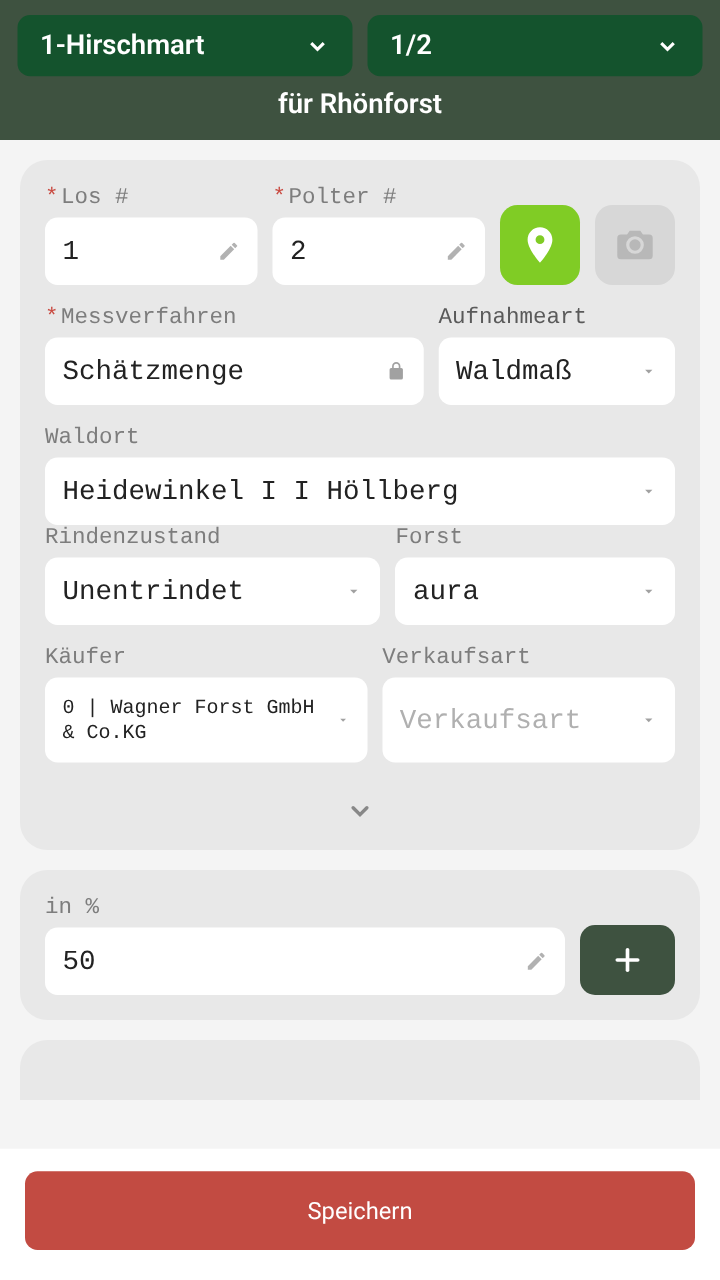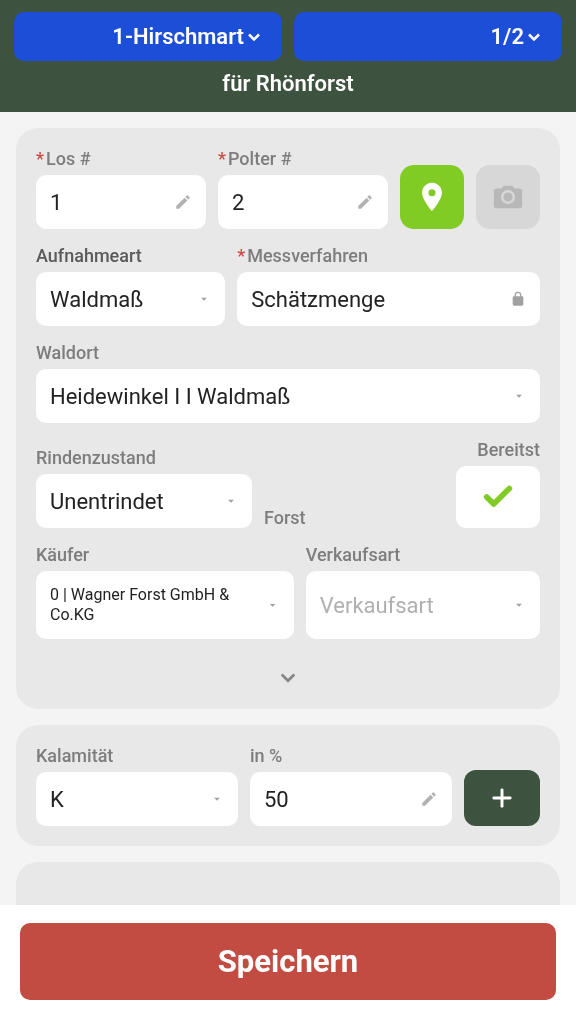--- a/index.html
+++ b/index.html
@@ -16,26 +16,26 @@
     padding: 12px 14px 14px 14px;
     color: #fff;
   }
   .header-selects {
     display: flex;
     gap: 12px;
     margin-bottom: 10px;
   }
   .hsel {
     flex: 1;
-    background: #1d4ed8;
+    background: #14532d;
     border-radius: 10px;
     padding: 12px 18px;
     display: flex;
     align-items: center;
-    justify-content: flex-end;
+    justify-content: space-between;
     font-size: 22px;
     font-weight: 600;
     cursor: pointer;
   }
   .chev { width: 20px; height: 20px; }
   .subhead {
     font-size: 22px;
     font-weight: 600;
     padding: 0 6px 2px 6px;
     text-align: center;
@@ -43,20 +43,21 @@
   .content {
     padding: 16px;
     height: calc(100% - 194px);
     overflow: hidden;
   }
   .card {
     background: #e8e8e8;
     border-radius: 22px;
     padding: 20px;
     margin-bottom: 16px;
+    font-family: Liberation Mono, monospace;
   }
   .row {
     display: flex;
     gap: 12px;
     align-items: flex-end;
     margin-bottom: 16px;
   }
   .fld { display: flex; flex-direction: column; gap: 6px; }
   .lbl {
     font-size: 18px;
@@ -108,22 +109,22 @@
     bottom: 0; left: 0; right: 0;
     background: #fff;
     padding: 18px 20px 24px 20px;
   }
   .savebtn {
     background: #c24b42;
     color: #fff;
     border-radius: 10px;
     padding: 20px;
     text-align: center;
-    font-size: 31px;
-    font-weight: 700;
+    font-size: 19px;
+    font-weight: 400;
     cursor: pointer;
   }
   svg { display: block; }
 </style>
 </head>
 <body>
 
 <div class="header">
   <div class="header-selects">
     <div class="hsel">
@@ -171,68 +172,66 @@
           </svg>
       </div>
       <div class="sqbtn cam">
         <svg width="34" height="34" viewBox="0 0 24 24" fill="#b8b8b8">
             <path d="M12 15.2a3.2 3.2 0 1 0 0-6.4 3.2 3.2 0 0 0 0 6.4zM9 4l-1.5 2H4a2 2 0 0 0-2 2v10a2 2 0 0 0 2 2h16a2 2 0 0 0 2-2V8a2 2 0 0 0-2-2h-3.5L15 4H9zm3 13a5 5 0 1 1 0-10 5 5 0 0 1 0 10z"></path>
           </svg>
       </div>
     </div>
 
     <div class="row">
-      <div class="fld" style="flex:1">
-        <div class="lbl" style="color:#5a5a5a">Aufnahmeart</div>
-        <div class="input">
-          <span>Waldmaß</span>
-          <svg class="caret" viewBox="0 0 24 24" fill="#555">
-              <path d="M7 10l5 5 5-5z"></path>
-            </svg>
-        </div>
-      </div>
       <div class="fld" style="flex:1.6">
         <div class="lbl req">Messverfahren</div>
         <div class="input">
           <span>Schätzmenge</span>
           <svg class="lock" viewBox="0 0 24 24" fill="#555">
               <path d="M18 8h-1V6a5 5 0 0 0-10 0v2H6a2 2 0 0 0-2 2v10a2 2 0 0 0 2 2h12a2 2 0 0 0 2-2V10a2 2 0 0 0-2-2zM9 6a3 3 0 1 1 6 0v2H9V6z"></path>
             </svg>
         </div>
       </div>
-    </div>
-
-    <div class="fld" style="margin-bottom:16px">
+      <div class="fld" style="flex:1">
+        <div class="lbl" style="color:#5a5a5a">Aufnahmeart</div>
+        <div class="input">
+          <span>Waldmaß</span>
+          <svg class="caret" viewBox="0 0 24 24" fill="#555">
+              <path d="M7 10l5 5 5-5z"></path>
+            </svg>
+        </div>
+      </div>
+    </div>
+
+    <div class="fld" style="">
       <div class="lbl">Waldort</div>
       <div class="input">
-        <span>Heidewinkel I I Waldmaß</span>
+        <span>Heidewinkel I I Höllberg</span>
         <svg class="caret" viewBox="0 0 24 24" fill="#555">
             <path d="M7 10l5 5 5-5z"></path>
           </svg>
       </div>
     </div>
 
     <div class="row">
       <div class="fld" style="flex:1.2">
         <div class="lbl">Rindenzustand</div>
         <div class="input">
           <span>Unentrindet</span>
           <svg class="caret" viewBox="0 0 24 24" fill="#555">
               <path d="M7 10l5 5 5-5z"></path>
             </svg>
         </div>
       </div>
       <div class="fld" style="flex:1">
         <div class="lbl">Forst</div>
-      </div>
-      <div class="fld" style="width:84px">
-        <div class="lbl" style="text-align:right">Bereitst</div>
-        <div class="input check" style="justify-content:center">
-          <svg width="34" height="34" viewBox="0 0 24 24" fill="none" stroke="#80cc25" stroke-width="4" stroke-linecap="round" stroke-linejoin="round">
-              <polyline points="20 6 9 17 4 12"></polyline>
+        <div class="input">
+          <span>aura</span>
+          <svg class="caret" viewBox="0 0 24 24" fill="#555">
+              <path d="M7 10l5 5 5-5z"></path>
             </svg>
         </div>
       </div>
     </div>
 
     <div class="row" style="margin-bottom:24px">
       <div class="fld" style="flex:1.1">
         <div class="lbl">Käufer</div>
         <div class="input" style="font-size:16px;line-height:1.25;min-height:68px">
           <span>0 |  Wagner Forst GmbH &amp; Co.KG</span>
@@ -255,29 +254,20 @@
     <div class="expand">
       <svg width="32" height="22" viewBox="0 0 24 24" fill="none" stroke="#888" stroke-width="3" stroke-linecap="round">
           <polyline points="6 9 12 15 18 9"></polyline>
         </svg>
     </div>
   </div>
 
   <div class="card">
     <div class="row" style="margin-bottom:0">
       <div class="fld" style="flex:1">
-        <div class="lbl">Kalamität</div>
-        <div class="input">
-          <span>K</span>
-          <svg class="caret" viewBox="0 0 24 24" fill="#555">
-              <path d="M7 10l5 5 5-5z"></path>
-            </svg>
-        </div>
-      </div>
-      <div class="fld" style="flex:1">
         <div class="lbl">in %</div>
         <div class="input">
           <span>50</span>
           <svg class="pencil" viewBox="0 0 24 24" fill="#555">
               <path d="M3 17.25V21h3.75L17.81 9.94l-3.75-3.75L3 17.25zM20.71 7.04a1 1 0 0 0 0-1.41l-2.34-2.34a1 1 0 0 0-1.41 0l-1.83 1.83 3.75 3.75 1.83-1.83z"></path>
             </svg>
         </div>
       </div>
       <div class="sqbtn add-dark">
         <svg width="28" height="28" viewBox="0 0 24 24" fill="none" stroke="#fff" stroke-width="2.5" stroke-linecap="round">

